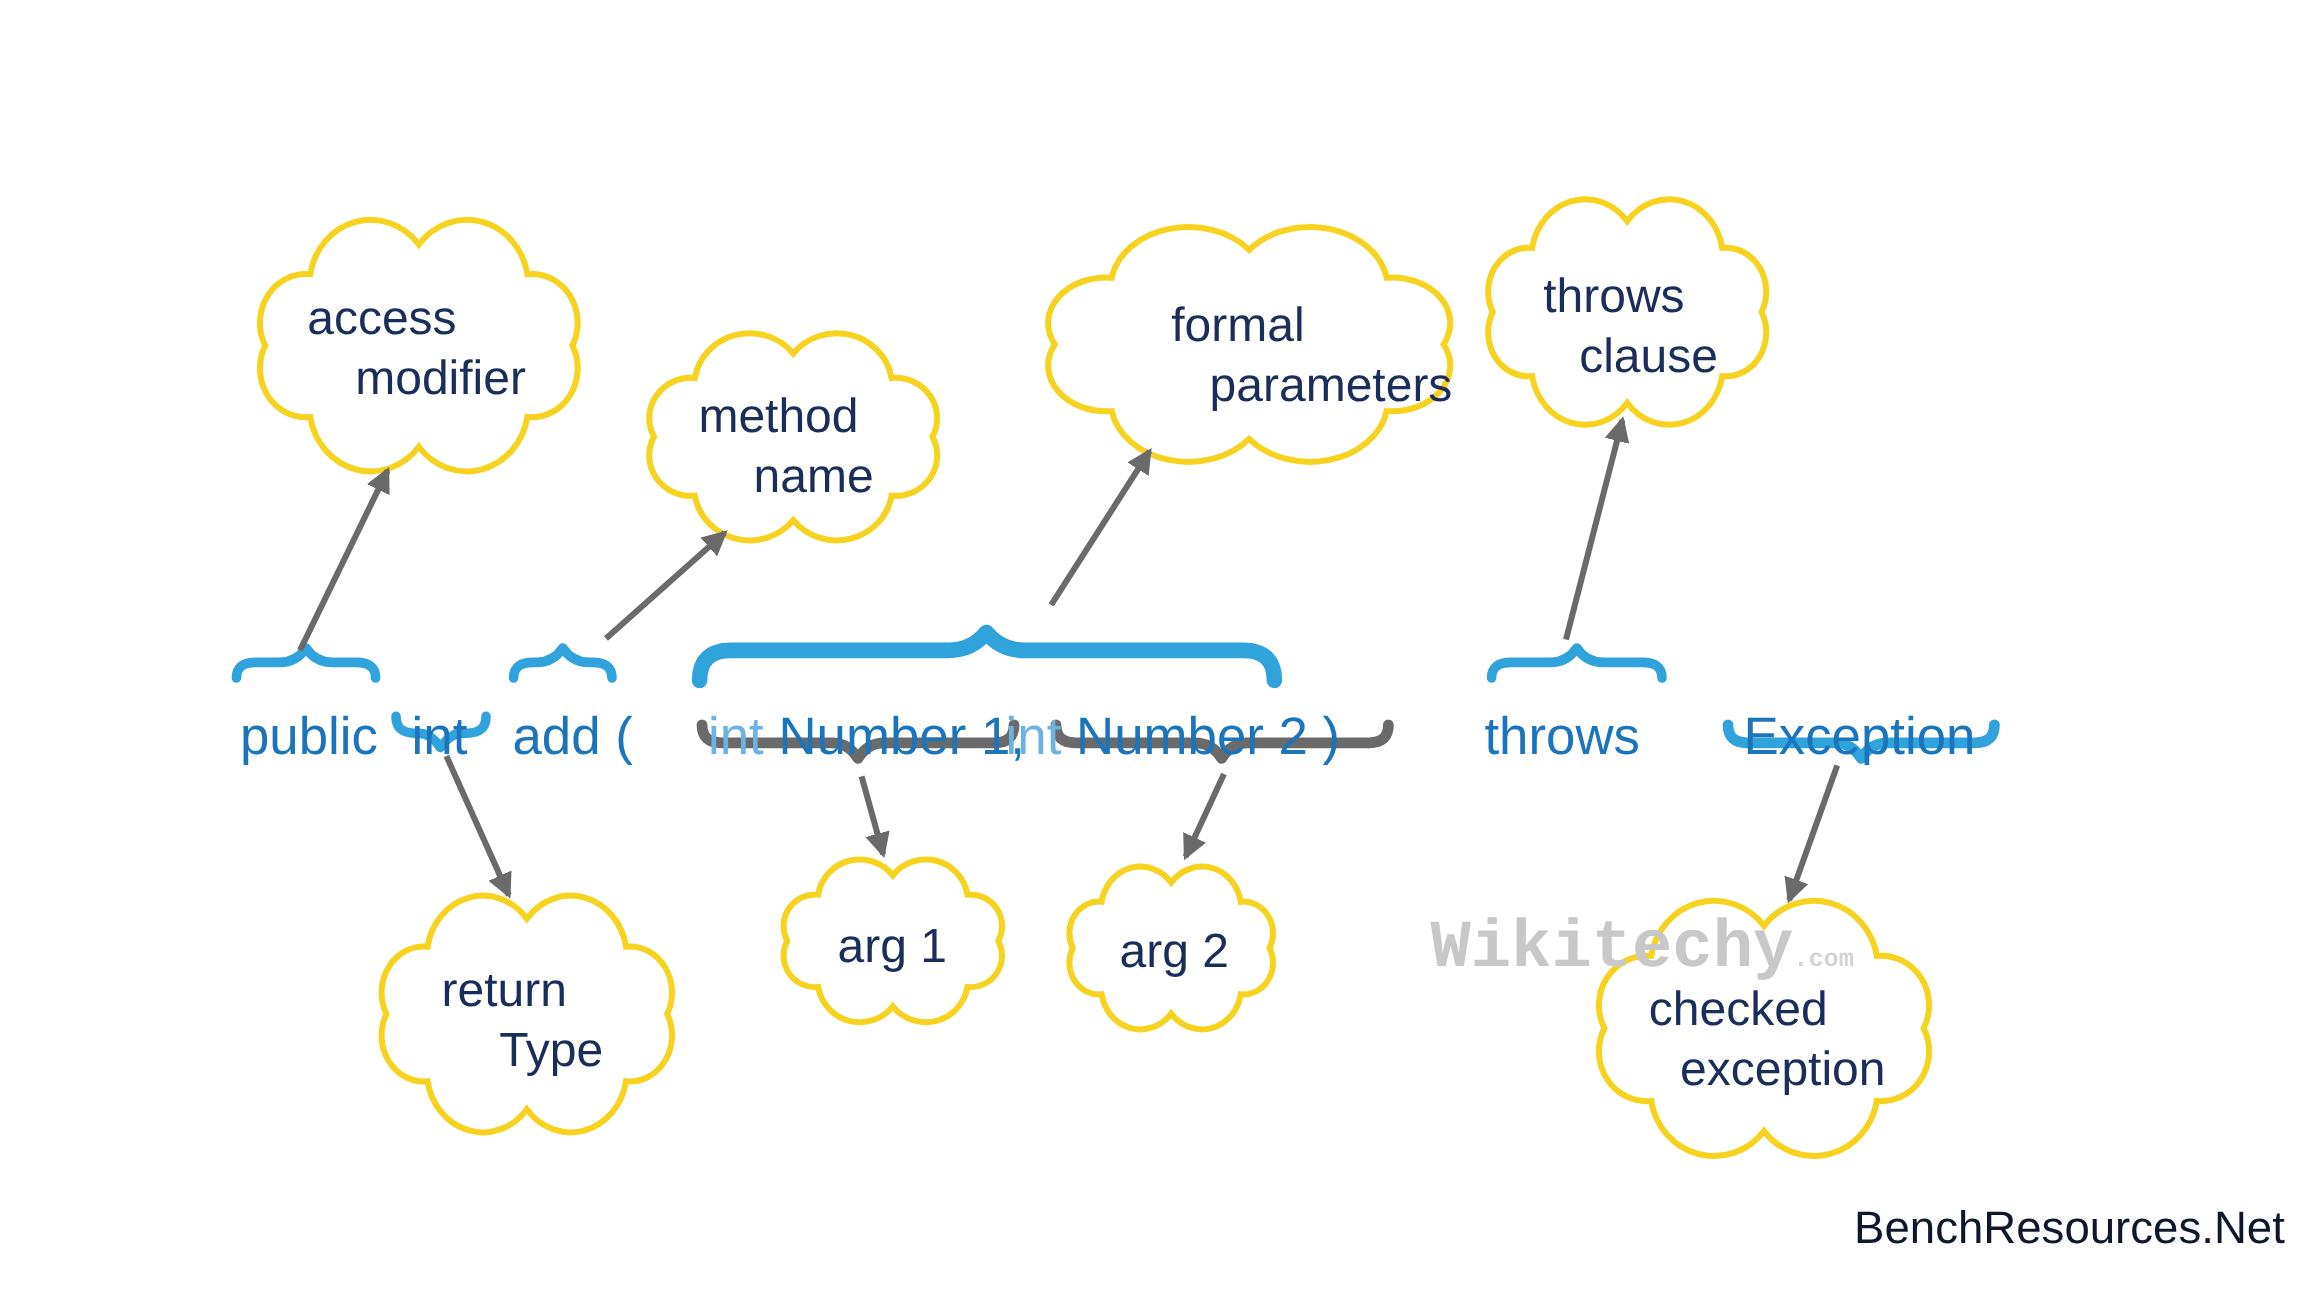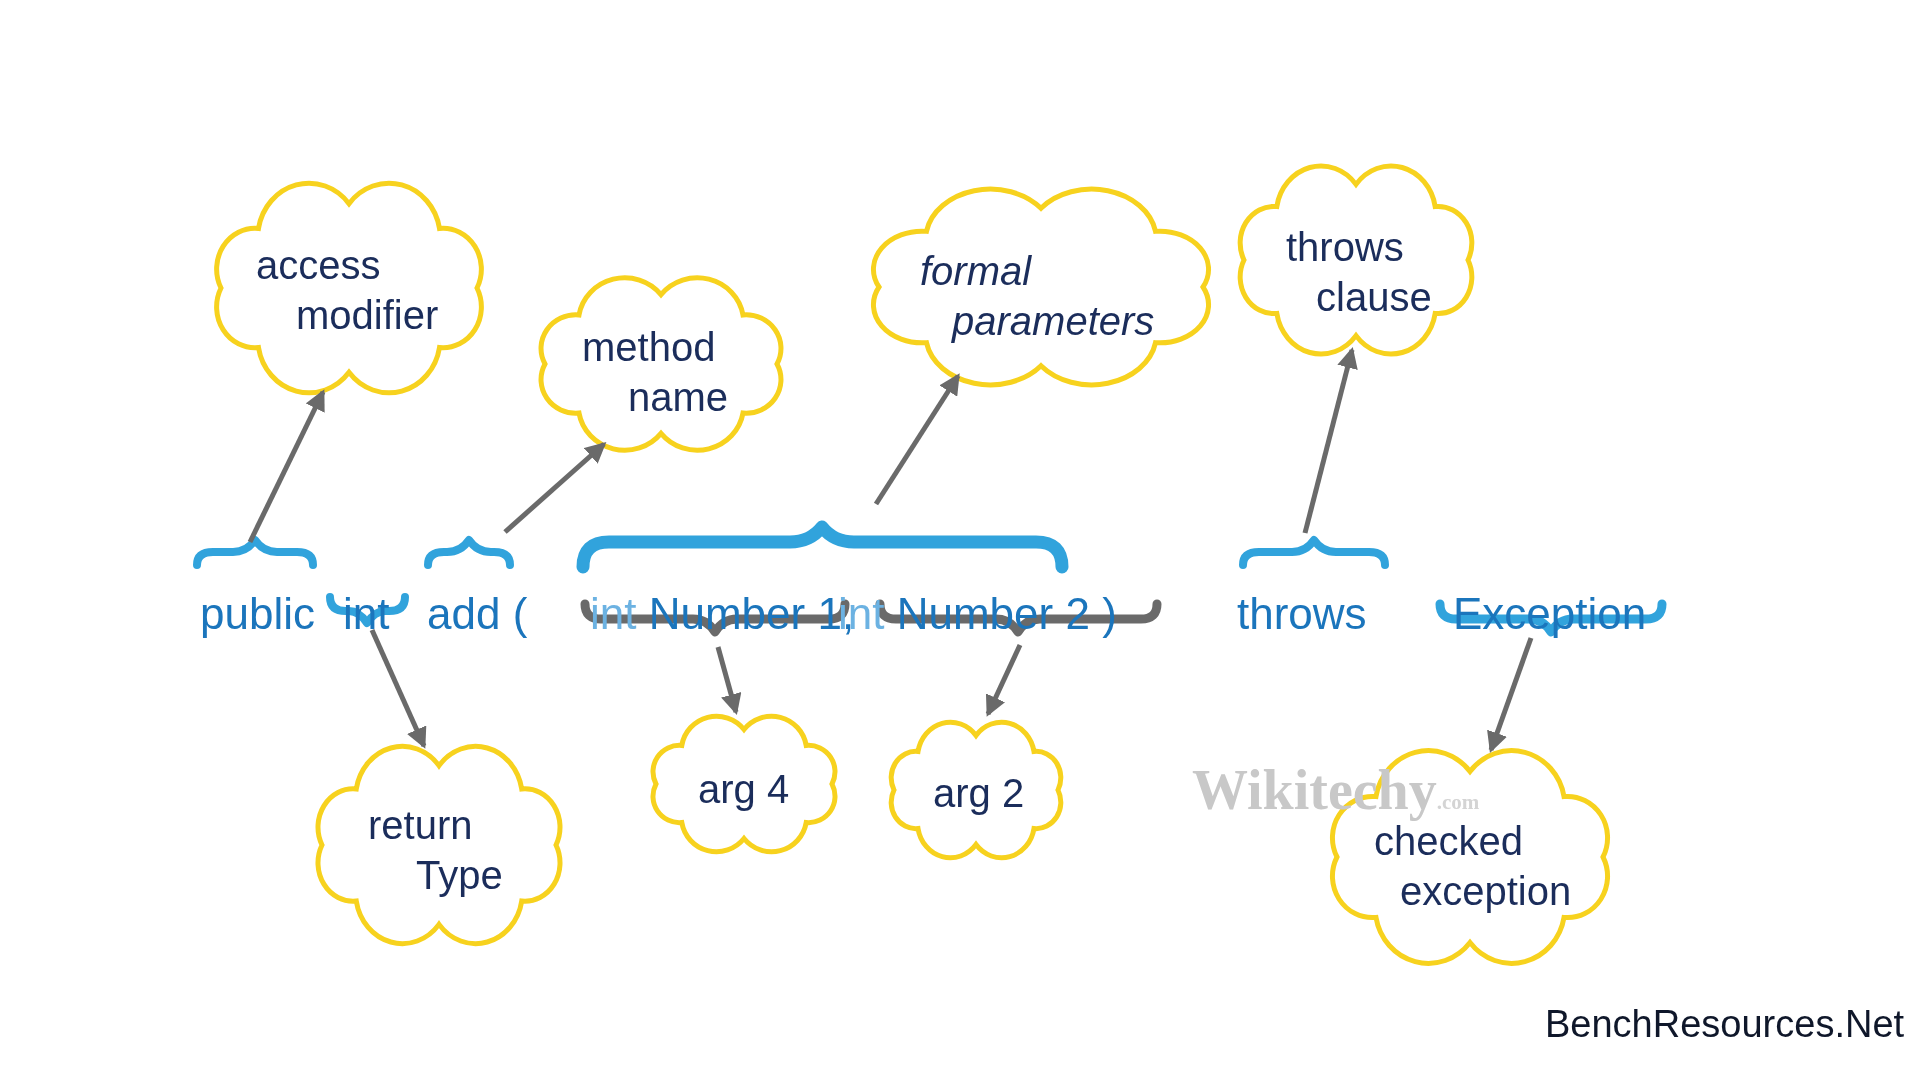--- a/index.html
+++ b/index.html
@@ -16,21 +16,21 @@
   .cloud-label{
     z-index:3;color:#1b2d5b;font-size:40px;line-height:50px;white-space:nowrap;
   }
   .cloud-label .l2{display:block;}
   .code-word{
     z-index:3;top:562px;font-size:44px;line-height:46px;color:#1b75bc;white-space:nowrap;margin-top:29px;
   }
   .param-type{color:#6cb2e2;}
   #watermark{
     z-index:2;left:1192px;top:760px;color:#c8c8c8;
-    font-family:Liberation Serif, serif;font-weight:bold;font-size:56px;line-height:60px;
+    font-family:Liberation Mono, monospace;font-weight:bold;font-size:56px;line-height:60px;
     white-space:nowrap;
   }
   #watermark .suffix{font-size:21px;font-weight:bold;color:#d4d4d4;}
   #credit{
     z-index:3;left:1545px;top:1003px;font-size:38px;color:#0f172a;white-space:nowrap;
   }
 </style>
 </head>
 <body>
 
@@ -93,33 +93,33 @@
   <div id="watermark" class="abs"><span>Wikitechy</span><span class="suffix">.com</span></div>
 
   <div class="abs cloud-label" style="left:256px;top:240px;">
     <span>access</span>
     <span class="l2" style="padding-left:40px;">modifier</span>
   </div>
   <div class="abs cloud-label" style="left:582px;top:322px;">
     <span>method</span>
     <span class="l2" style="padding-left:46px;">name</span>
   </div>
-  <div class="abs cloud-label" style="left:920px;top:246px;font-style:italic;">
+  <div class="abs cloud-label" style="left:976px;top:246px;">
     <span>formal</span>
     <span class="l2" style="padding-left:32px;">parameters</span>
   </div>
   <div class="abs cloud-label" style="left:1286px;top:222px;">
     <span>throws</span>
     <span class="l2" style="padding-left:30px;">clause</span>
   </div>
   <div class="abs cloud-label" style="left:368px;top:800px;">
     <span>return</span>
     <span class="l2" style="padding-left:48px;">Type</span>
   </div>
-  <div class="abs cloud-label" style="left:698px;top:764px;">arg 4</div>
+  <div class="abs cloud-label" style="left:698px;top:764px;">arg 1</div>
   <div class="abs cloud-label" style="left:933px;top:768px;">arg 2</div>
   <div class="abs cloud-label" style="left:1374px;top:816px;">
     <span>checked</span>
     <span class="l2" style="padding-left:26px;">exception</span>
   </div>
 
   <div class="abs code-word" style="left:200px;">public</div>
   <div class="abs code-word" style="left:343px;">int</div>
   <div class="abs code-word" style="left:427px;">add (</div>
   <div class="abs code-word" style="left:590px;"><span class="param-type">int</span>&nbsp;<span>Number 1,</span></div>

